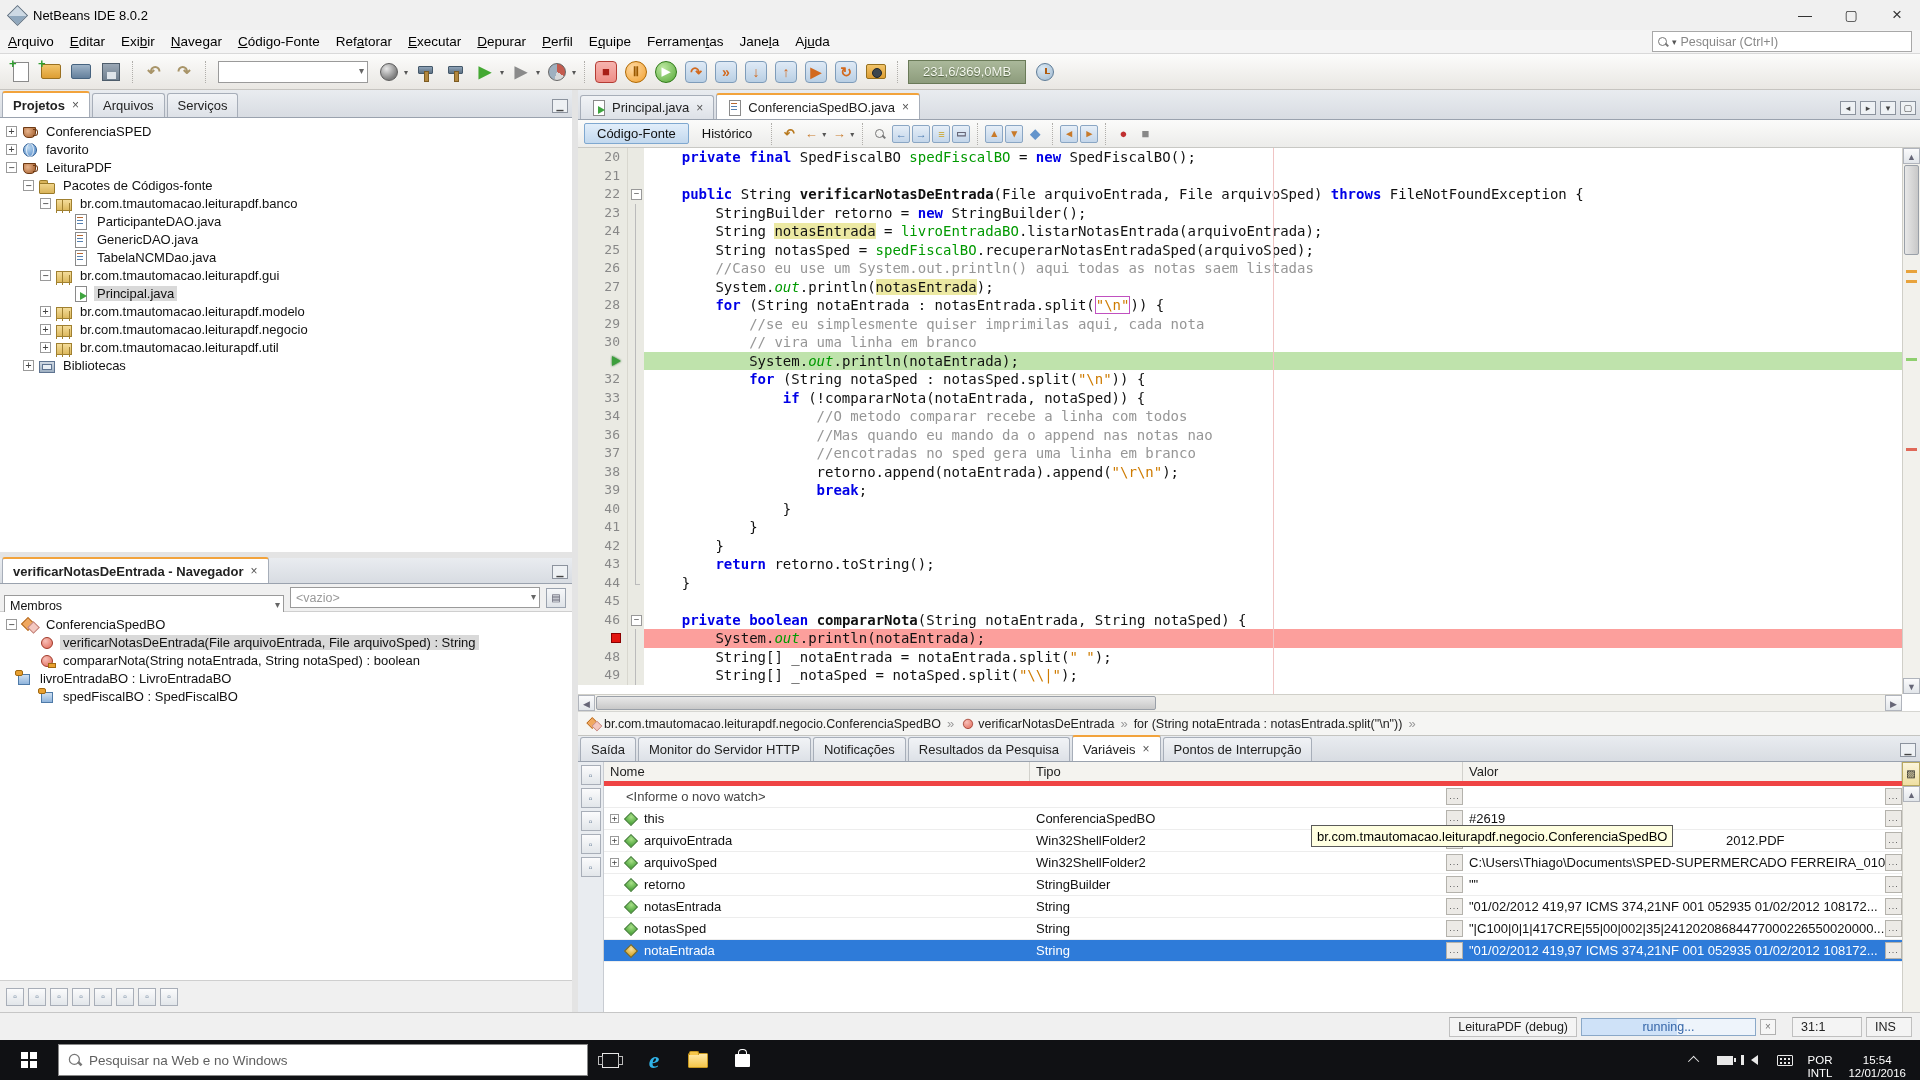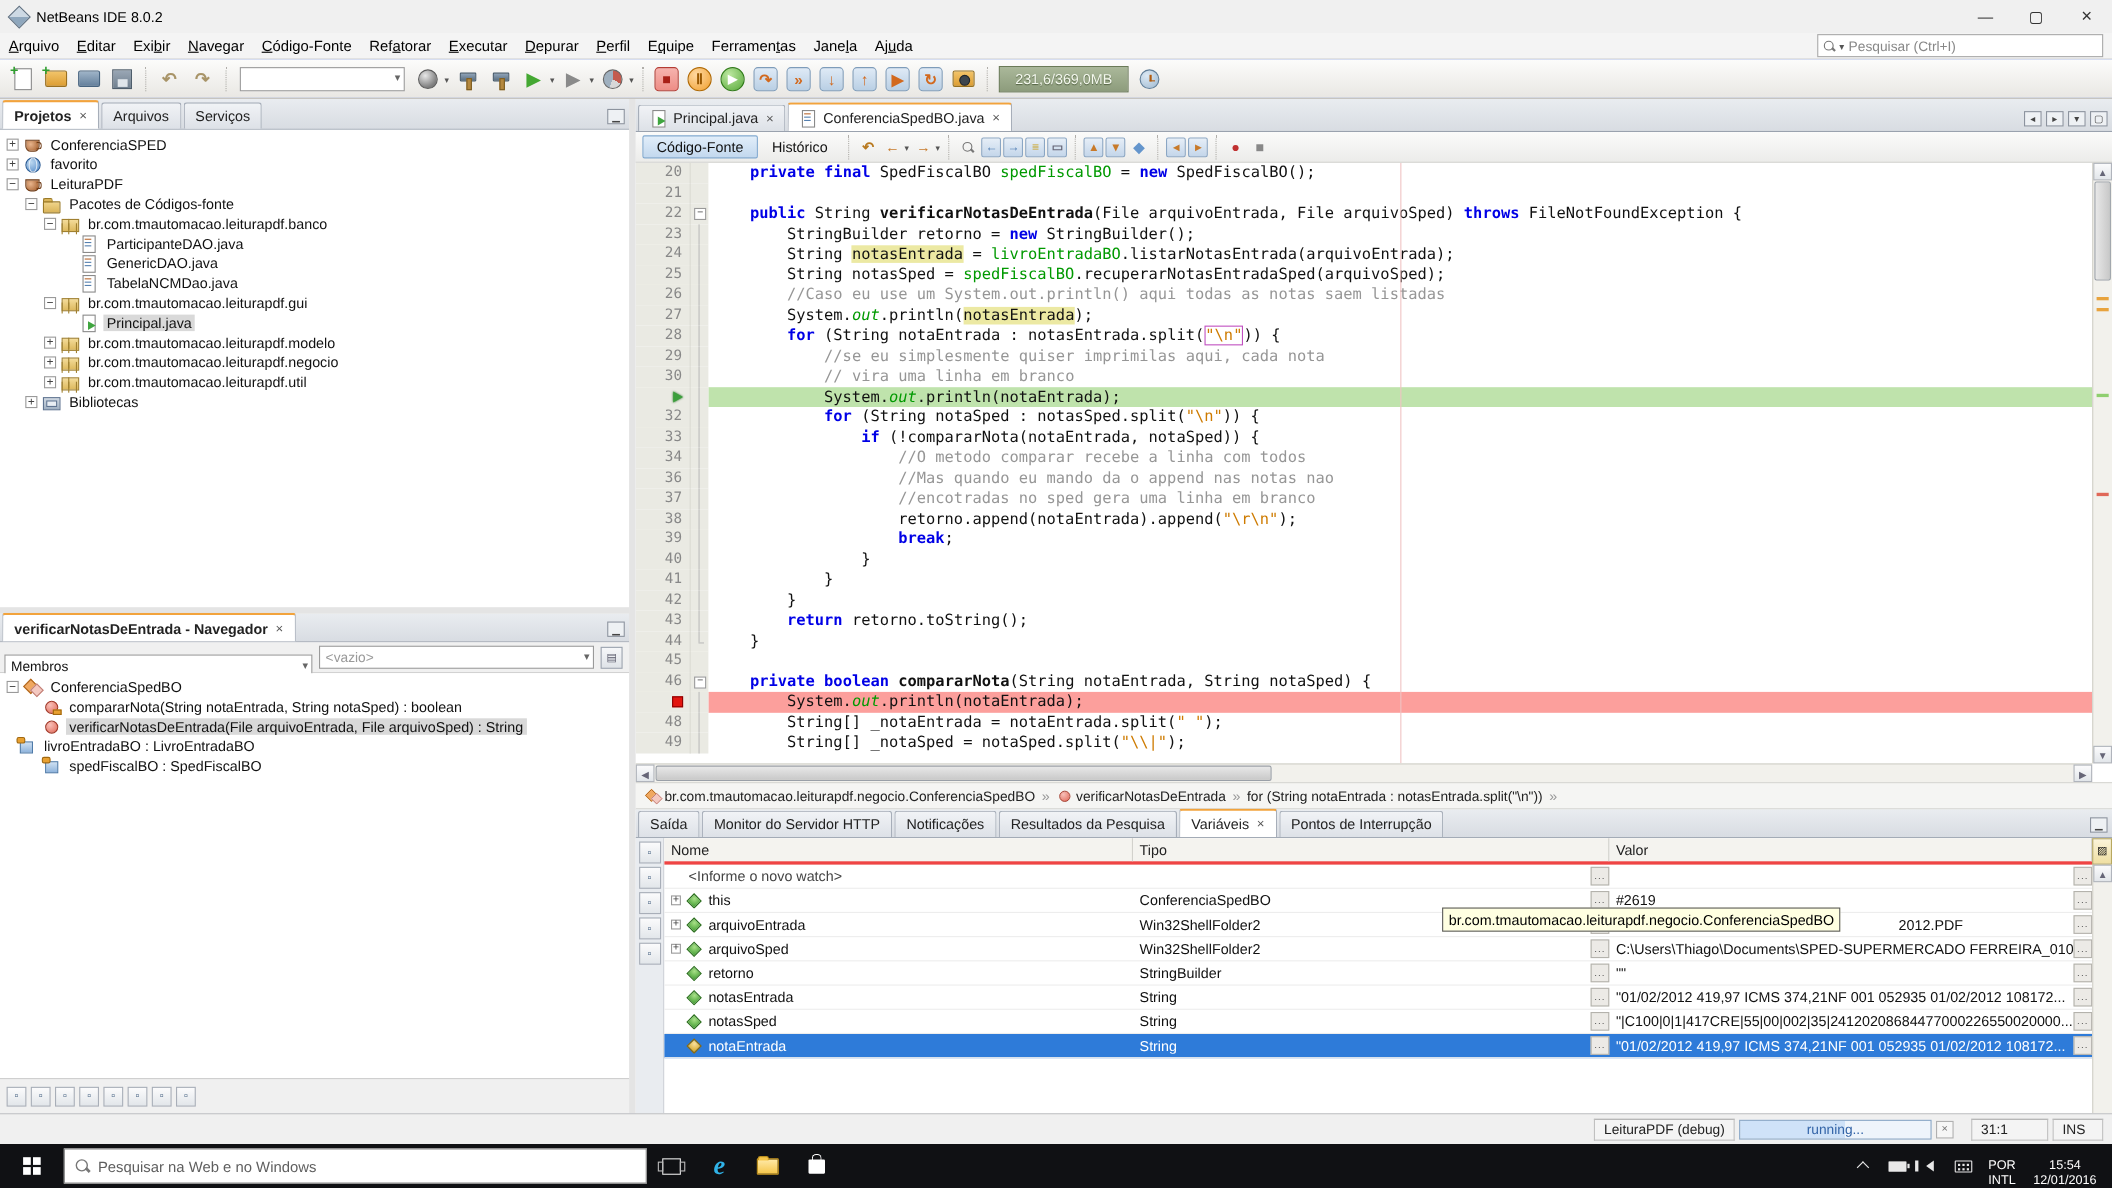--- a/index.html
+++ b/index.html
@@ -1,18 +1,18 @@
 <!DOCTYPE html>
 <html><head>
 <meta charset="utf-8">
 <style>
   * { margin:0; padding:0; box-sizing:border-box; }
   html,body { width:1920px; height:1080px; overflow:hidden; background:#888; }
   body { font-family:"Liberation Sans", sans-serif; font-size:13px; color:#111; }
-  #screen { position:relative; width:1920px; height:1080px; background:#1d4ed8; }
+  #screen { position:relative; width:1920px; height:1080px; background:#c2410c; }
 
   
   #titlebar { position:absolute; left:0; top:0; width:1920px; height:30px; background:#f0f0f0; display:flex; align-items:center; }
   #titlebar .app-title { margin-left:8px; font-size:13px; color:#000; }
   .nb-cube { width:15px; height:15px; margin-left:10px; background:linear-gradient(135deg,#cdd9e4 0 50%,#8fa7bd 50% 100%); border:1px solid #5e6f80; transform:rotate(45deg); }
   #win-controls { margin-left:auto; display:flex; height:30px; }
   #win-controls .wbtn { width:46px; height:30px; display:flex; align-items:center; justify-content:center; font-size:14px; color:#333; }
 
   
   #menubar { position:absolute; left:0; top:30px; width:1920px; height:24px; background:#f4f4f4; border-bottom:1px solid #d9d9d9; display:flex; align-items:center; }
@@ -156,21 +156,21 @@
   .bc-item { display:flex; align-items:center; margin-right:4px; white-space:nowrap; }
   .bc-item .tico { transform:scale(.85); margin-right:2px; }
   .bc-sep { color:#999; margin:0 6px 0 2px; font-size:13px; }
 
   
   #bottompanel { position:absolute; left:0; top:646px; width:1342px; height:276px; background:#fff; }
   #bottom-tabs { height:26px; }
   #bp-body { position:absolute; left:0; top:26px; width:1342px; bottom:0; }
   #bp-strip { position:absolute; left:0; top:0; width:26px; bottom:0; background:#e9ecf0; border-right:1px solid #c8ccd2; display:flex; flex-direction:column; align-items:center; padding-top:3px; gap:3px; }
   #vartable { position:absolute; left:26px; top:0; right:18px; bottom:0; background:#fff; font-size:13px; }
-  #var-header { display:flex; height:24px; background:#f4f3ef; border-bottom:3px solid #ef4444; color:#222; }
+  #var-header { display:flex; height:24px; background:#f4f3ef; border-bottom:5px solid #ef4444; color:#222; }
   #var-header .hc { display:flex; align-items:center; padding-left:6px; border-right:1px solid #d2d1cc; }
   .vrow { display:flex; height:22px; align-items:center; border-bottom:1px solid #ededed; position:relative; }
   .vrow.sel { background:#2e7bd9; color:#fff; }
   .vc-name { width:426px; flex:none; display:flex; align-items:center; padding-left:6px; overflow:hidden; white-space:nowrap; }
   .vc-type { width:416px; flex:none; padding-left:6px; overflow:hidden; white-space:nowrap; }
   .vc-btn { width:17px; height:17px; flex:none; background:#eceae6; border:1px solid #b4b2ac; color:#555; font-size:9px; line-height:14px; text-align:center; letter-spacing:1px; }
   .vc-val { flex:1; padding-left:6px; overflow:hidden; white-space:nowrap; }
   .vc-btn2 { margin-left:auto; }
   .watch-txt { color:#444; }
   .vexp { width:9px; height:9px; border:1px solid #9a9a9a; background:#fff; color:#444; font-size:9px; line-height:7px; text-align:center; margin-right:4px; flex:none; font-family:"DejaVu Sans Mono",monospace; }
@@ -440,27 +440,27 @@
         <div id="nav-filter-btn">▤</div>
       </div>
       <div id="navtree" class="tree" style="position:absolute;left:0;top:522px;width:572px;height:368px;padding-top:3px;">
           <div class="trow" style="padding-left: 6px;">
             <span class="expander">−</span>
             <span class="tico tico-class"></span>
             <span class="lbl">ConferenciaSpedBO</span>
           </div>
           <div class="trow" style="padding-left: 23px;">
             <span class="tspacer"></span>
+            <span class="tico tico-method-pub"></span>
+            <span class="lbl sel">verificarNotasDeEntrada(File arquivoEntrada, File arquivoSped) : String</span>
+          </div>
+          <div class="trow" style="padding-left: 23px;">
+            <span class="tspacer"></span>
             <span class="tico tico-method-priv"></span>
             <span class="lbl">compararNota(String notaEntrada, String notaSped) : boolean</span>
-          </div>
-          <div class="trow" style="padding-left: 23px;">
-            <span class="tspacer"></span>
-            <span class="tico tico-method-pub"></span>
-            <span class="lbl sel">verificarNotasDeEntrada(File arquivoEntrada, File arquivoSped) : String</span>
           </div>
           <div class="trow" style="">
             <span class="tspacer"></span>
             <span class="tico tico-field"></span>
             <span class="lbl">livroEntradaBO : LivroEntradaBO</span>
           </div>
           <div class="trow" style="padding-left: 23px;">
             <span class="tspacer"></span>
             <span class="tico tico-field"></span>
             <span class="lbl">spedFiscalBO : SpedFiscalBO</span>

